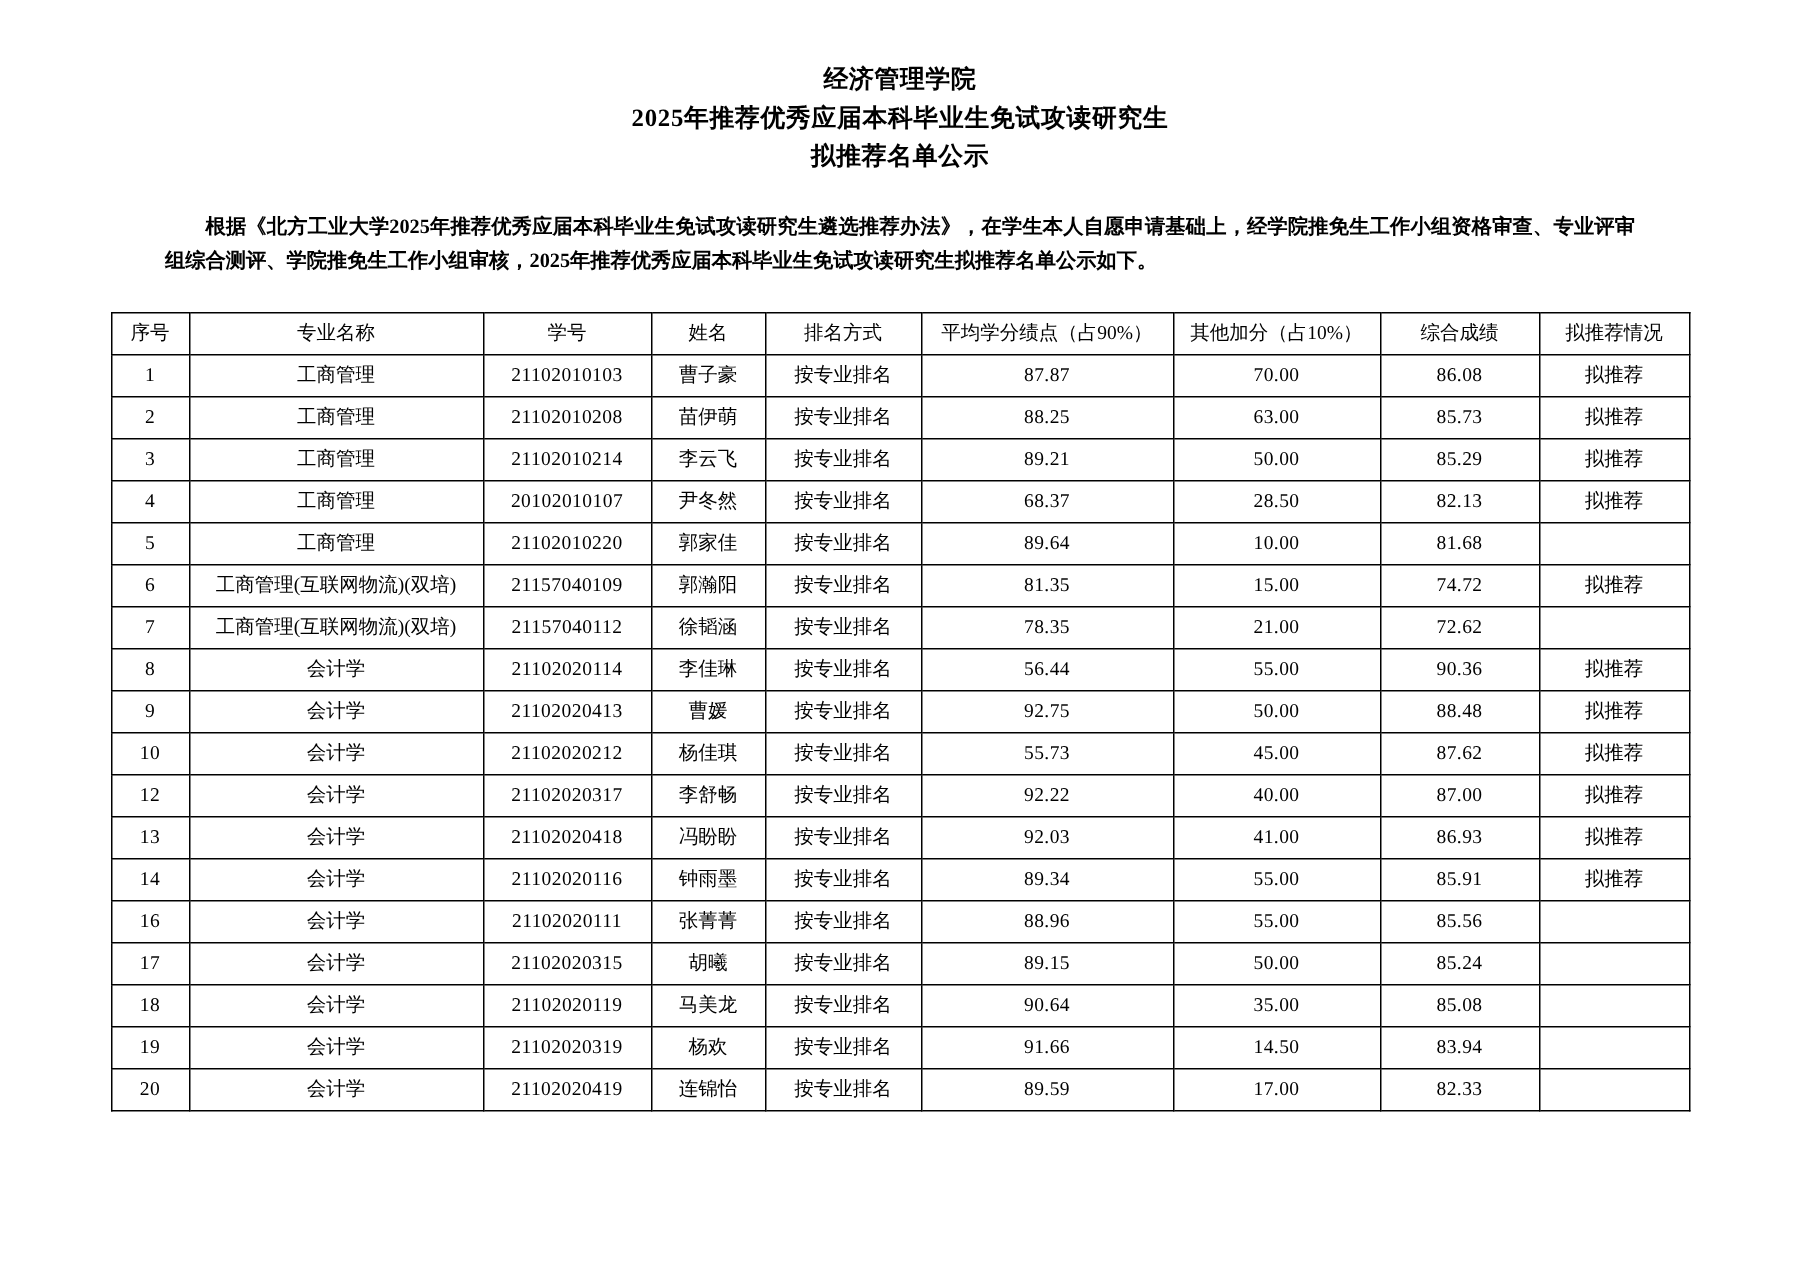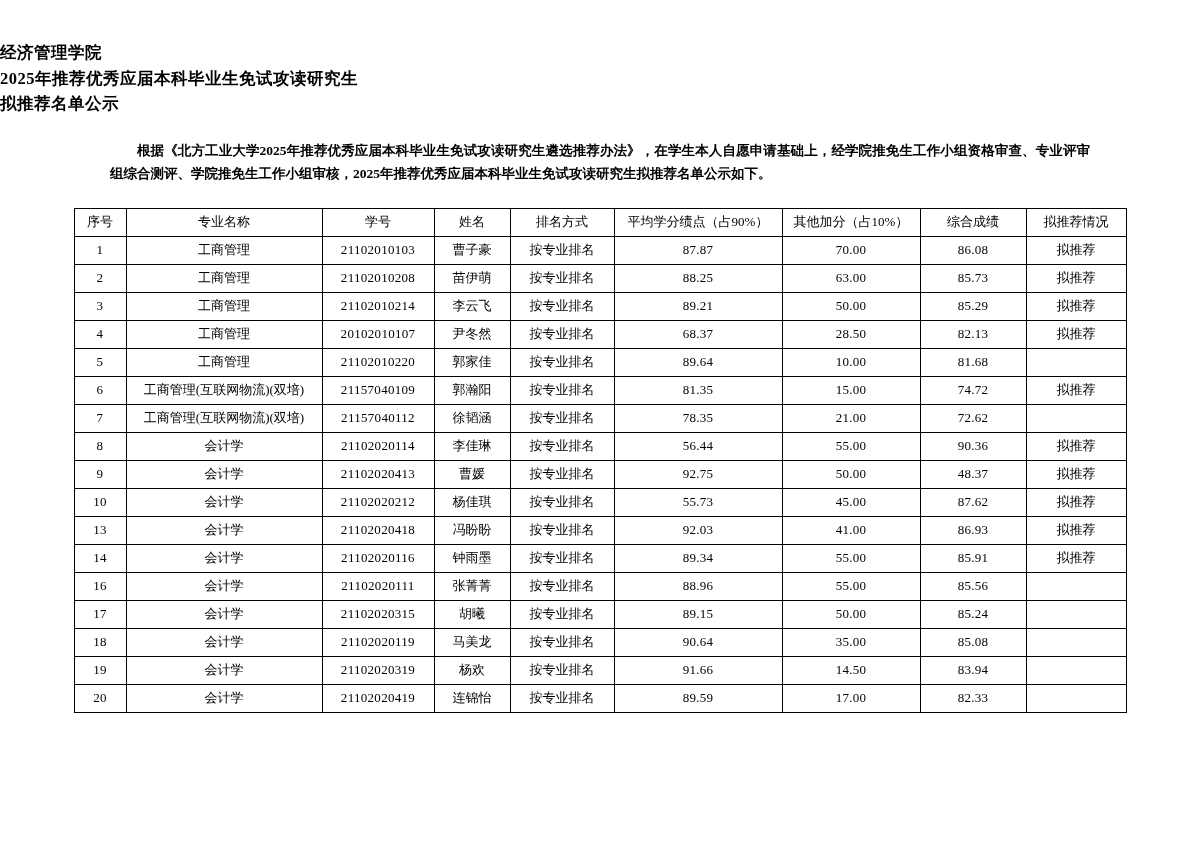--- a/index.html
+++ b/index.html
@@ -15,20 +15,21 @@
     overflow: hidden;
   }
   .page {
     width: 1200px;
     height: 848px;
     position: relative;
     box-sizing: border-box;
     padding: 0;
   }
   .title-block {
+    text-align: center;
     margin-top: 40px;
     line-height: 1.55;
   }
   .title-line {
     font-size: 16.5px;
     font-weight: bold;
     letter-spacing: 0.5px;
   }
   .intro {
     margin: 22px 110px 0 110px;
@@ -199,35 +200,46 @@
           <td>拟推荐</td>
         </tr>
         <tr>
           <td class="num">9</td>
           <td>会计学</td>
           <td class="num">21102020413</td>
           <td>曹媛</td>
           <td>按专业排名</td>
           <td class="num">92.75</td>
           <td class="num">50.00</td>
-          <td class="num">48.37</td>
+          <td class="num">88.48</td>
           <td>拟推荐</td>
         </tr>
         <tr>
           <td class="num">10</td>
           <td>会计学</td>
           <td class="num">21102020212</td>
           <td>杨佳琪</td>
           <td>按专业排名</td>
           <td class="num">55.73</td>
           <td class="num">45.00</td>
           <td class="num">87.62</td>
           <td>拟推荐</td>
         </tr>
         <tr>
+          <td class="num">12</td>
+          <td>会计学</td>
+          <td class="num">21102020317</td>
+          <td>李舒畅</td>
+          <td>按专业排名</td>
+          <td class="num">92.22</td>
+          <td class="num">40.00</td>
+          <td class="num">87.00</td>
+          <td>拟推荐</td>
+        </tr>
+        <tr>
           <td class="num">13</td>
           <td>会计学</td>
           <td class="num">21102020418</td>
           <td>冯盼盼</td>
           <td>按专业排名</td>
           <td class="num">92.03</td>
           <td class="num">41.00</td>
           <td class="num">86.93</td>
           <td>拟推荐</td>
         </tr>

